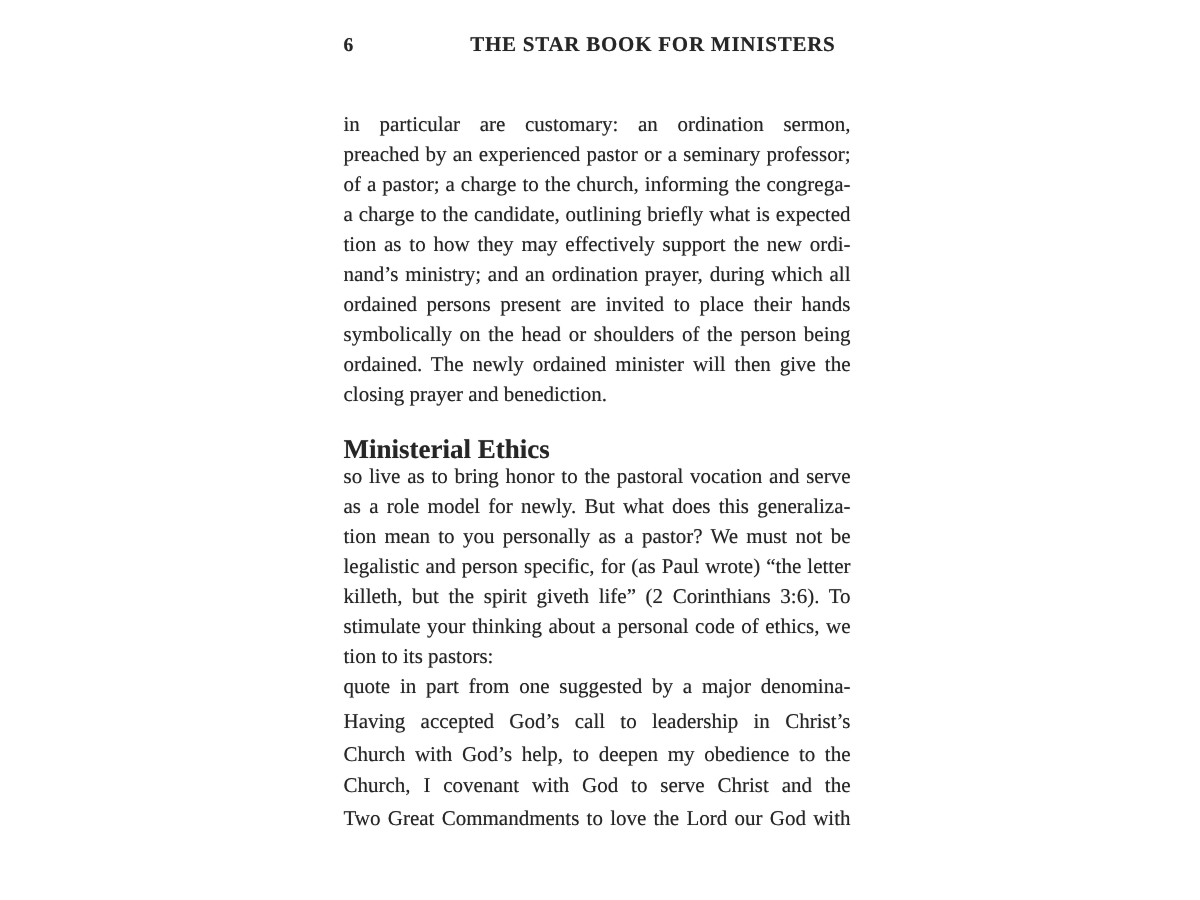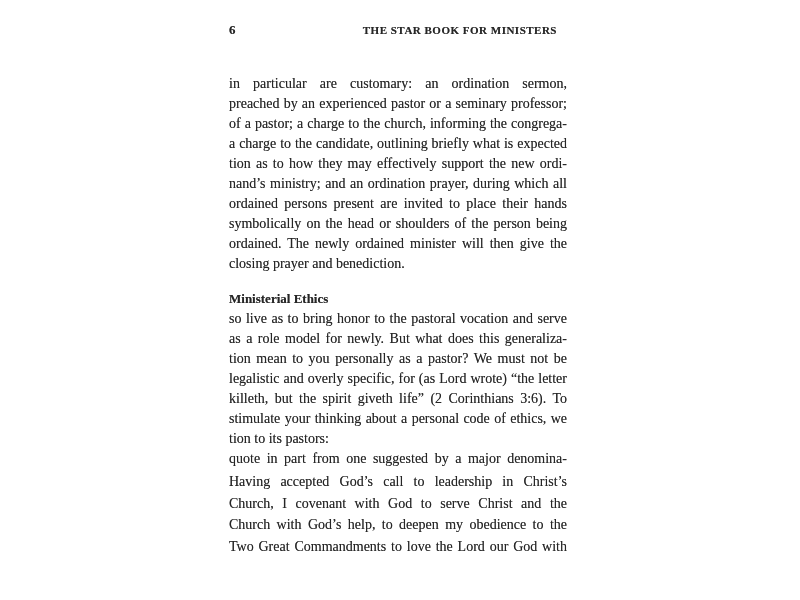--- a/index.html
+++ b/index.html
@@ -27,41 +27,41 @@
     align-items: baseline;
     height: 15px;
   }
   .folio {
     font-weight: 700;
     font-size: 13px;
     line-height: 15px;
   }
   .runhead {
     font-weight: 700;
-    font-size: 11px;
+    font-size: 14px;
     letter-spacing: 0.5px;
     line-height: 15px;
     margin-right: 10px;
     white-space: nowrap;
   }
   .bodytext {
     margin-top: 37px;
     font-size: 14px;
     line-height: 20px;
   }
   .para { margin: 0; }
   .line {
     text-align: justify;
     text-align-last: justify;
   }
   .line-final {
     text-align-last: left;
   }
   .secthead {
-    font-size: 13px;
+    font-size: 18px;
     font-weight: 700;
     line-height: 20px;
     margin: 15px 0 0 0;
   }
   .quote {
     margin-top: 2px;
     line-height: 21.5px;
   }
 </style>
 </head>
@@ -88,29 +88,29 @@
           <div class="line">ordained. The newly ordained minister will then give the</div>
           <div class="line line-final">closing prayer and benediction.</div>
         </div>
 
       <h2 class="secthead">Ministerial Ethics</h2>
 
       <div class="para">
           <div class="line">so live as to bring honor to the pastoral vocation and serve</div>
           <div class="line">as a role model for newly. But what does this generaliza-</div>
           <div class="line">tion mean to you personally as a pastor? We must not be</div>
-          <div class="line">legalistic and overly specific, for (as Lord wrote) “the letter</div>
+          <div class="line">legalistic and person specific, for (as Paul wrote) “the letter</div>
           <div class="line">killeth, but the spirit giveth life” (2 Corinthians 3:6). To</div>
           <div class="line">stimulate your thinking about a personal code of ethics, we</div>
           <div class="line line-final">tion to its pastors:</div>
           <div class="line">quote in part from one suggested by a major denomina-</div>
         </div>
 
       <div class="para quote">
           <div class="line">Having accepted God’s call to leadership in Christ’s</div>
+          <div class="line">Church with God’s help, to deepen my obedience to the</div>
           <div class="line">Church, I covenant with God to serve Christ and the</div>
-          <div class="line">Church with God’s help, to deepen my obedience to the</div>
           <div class="line">Two Great Commandments to love the Lord our God with</div>
         </div>
     </div>
 
   </div>
 </div>
 
 </body></html>

